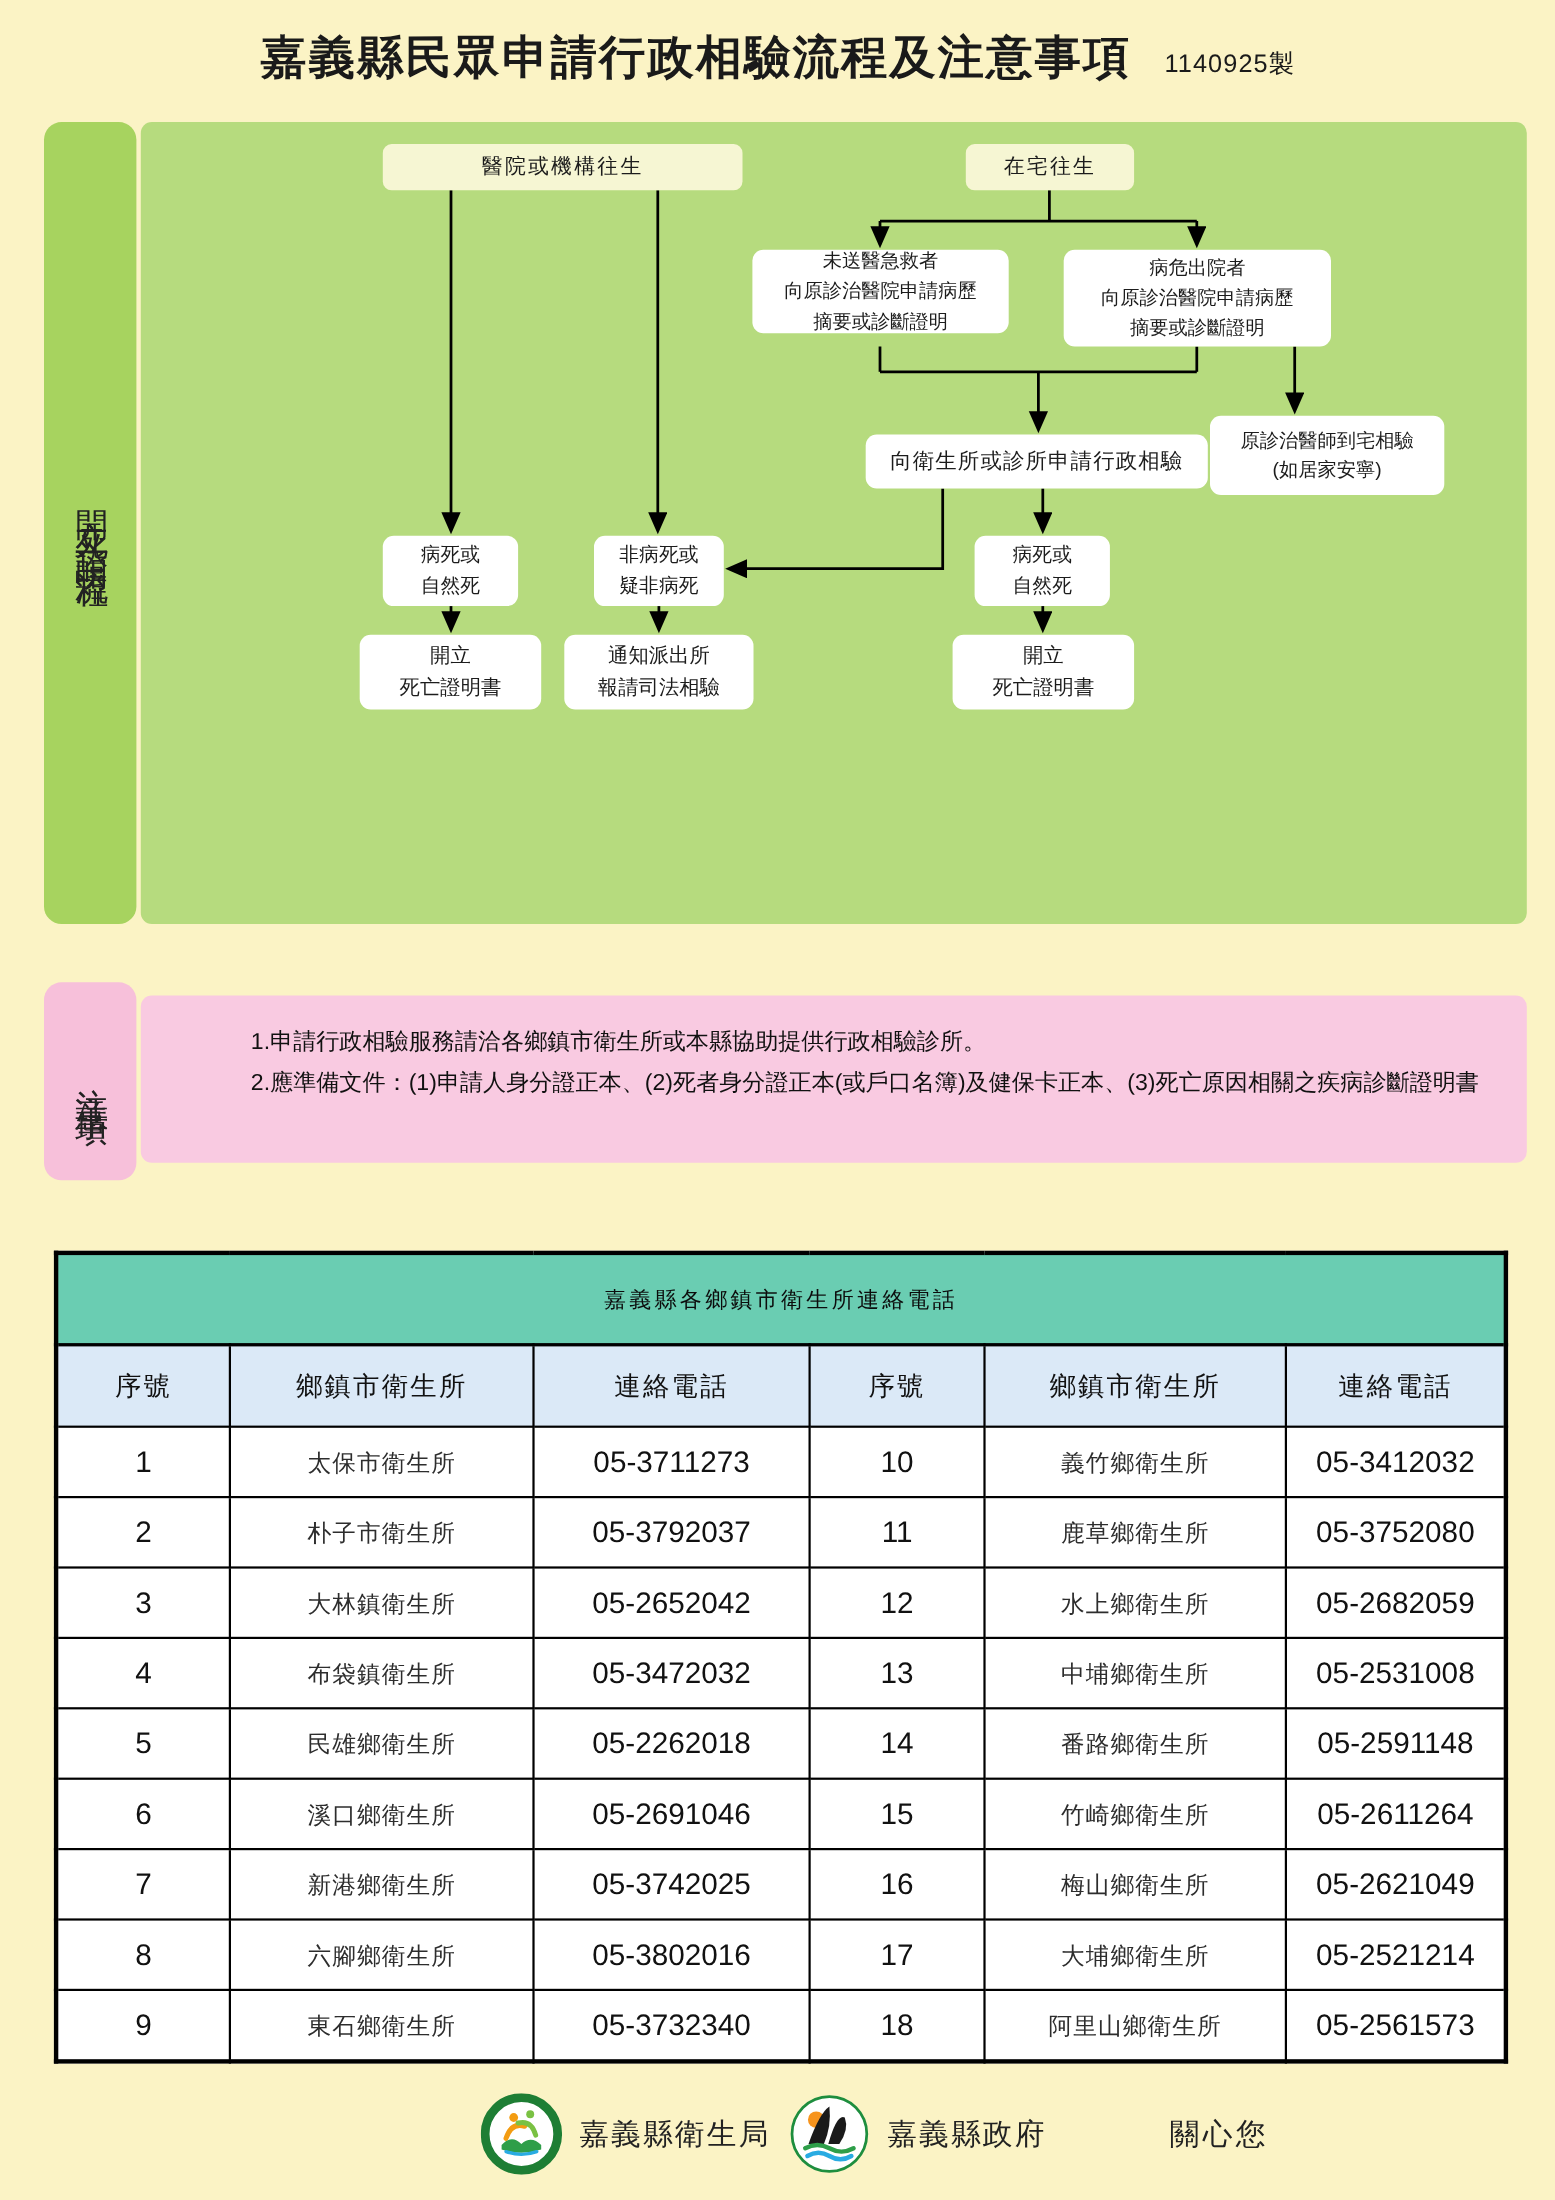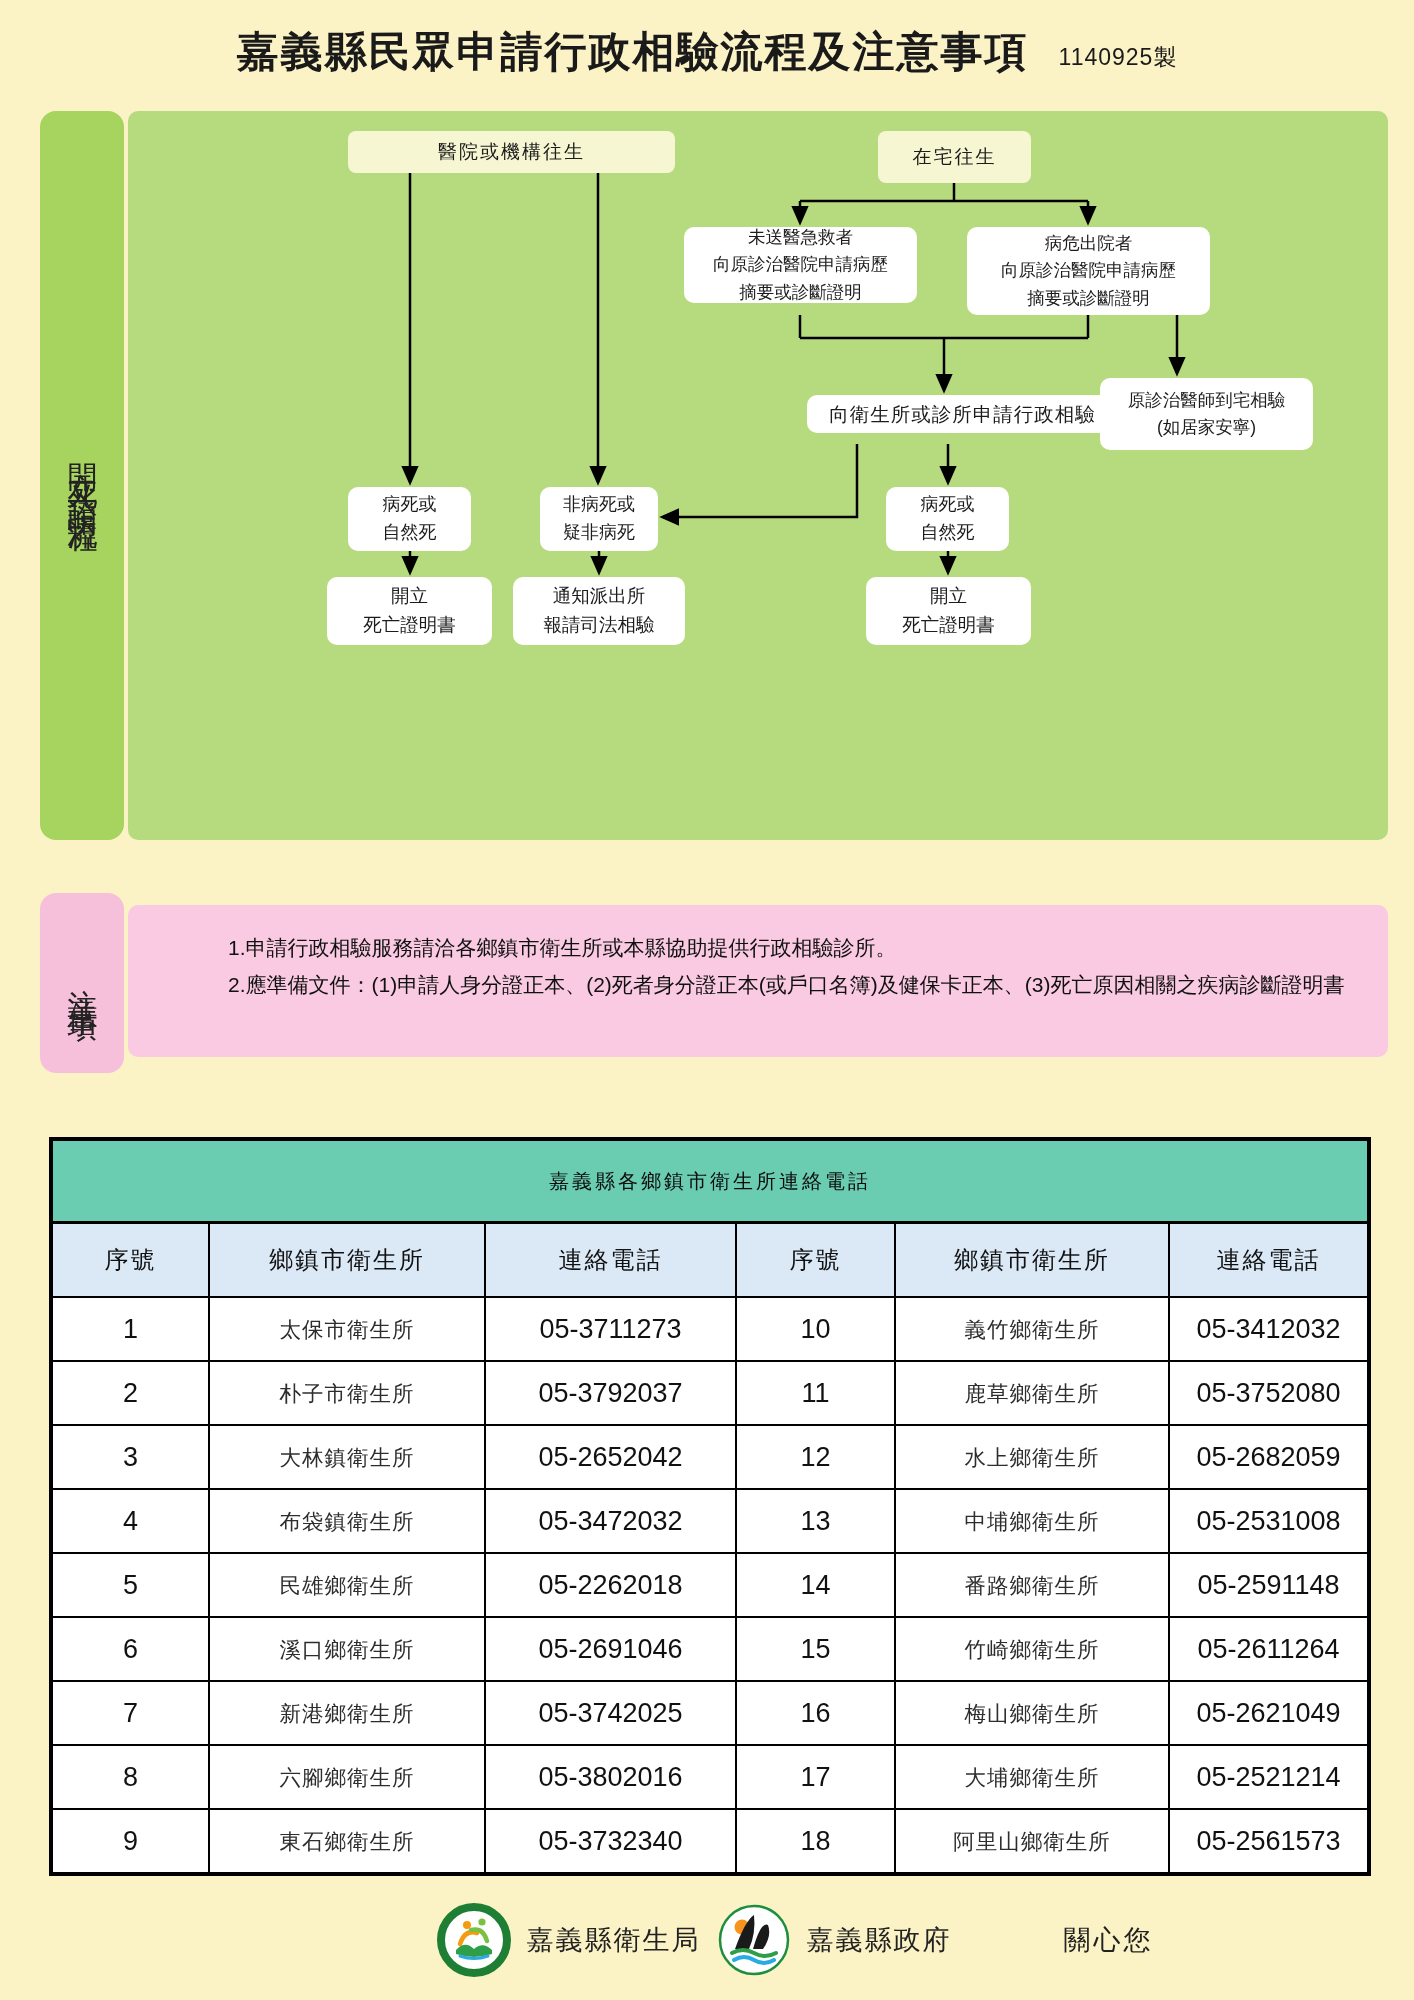--- a/index.html
+++ b/index.html
@@ -38,24 +38,24 @@
   }
   .flow-arrows{position:absolute;left:0;top:0;width:1260px;height:729px;}
   .node{
     position:absolute;display:flex;align-items:center;justify-content:center;
     text-align:center;white-space:pre-line;
     background:#ffffff;border-radius:10px;
     font-size:17.5px;line-height:1.55;color:#1c1c1c;
   }
   .node.cream{background:#f6f6d3;border-radius:8px;font-size:19px;letter-spacing:2px;}
   .n-A{left:220px;top:20px;width:327px;height:42px;}
-  .n-B{left:750px;top:20px;width:153px;height:52px;}
+  .n-B{left:750px;top:20px;width:153px;height:42px;}
   .n-E{left:556px;top:116px;width:233px;height:76px;}
   .n-F{left:839px;top:116px;width:243px;height:88px;}
-  .n-G{left:659px;top:284px;width:311px;height:38px;font-size:19.5px;letter-spacing:1px;margin-left:20px;}
+  .n-G{left:659px;top:284px;width:311px;height:49px;font-size:19.5px;letter-spacing:1px;}
   .n-H{left:972px;top:267px;width:213px;height:72px;}
   .n-C{left:220px;top:376px;width:123px;height:64px;font-size:18px;}
   .n-D{left:412px;top:376px;width:118px;height:64px;font-size:18px;}
   .n-I{left:758px;top:376px;width:123px;height:64px;font-size:18px;}
   .n-J{left:199px;top:466px;width:165px;height:68px;font-size:18.5px;}
   .n-K{left:385px;top:466px;width:172px;height:68px;font-size:18.5px;}
   .n-L{left:738px;top:466px;width:165px;height:68px;font-size:18.5px;}
 
   .remarks{
     position:absolute;left:40px;top:561px;width:890px;height:140px;

